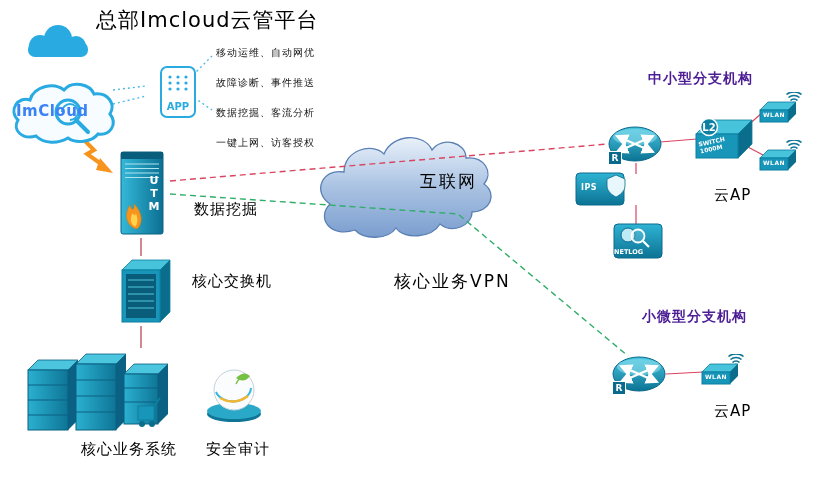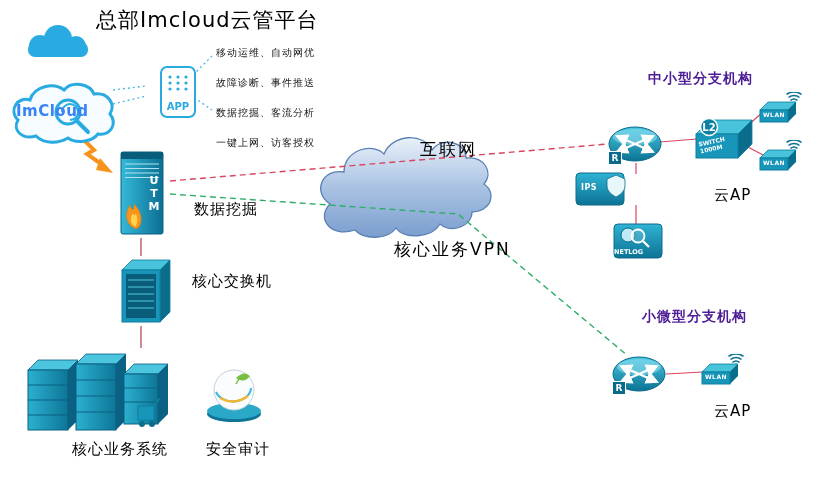--- a/index.html
+++ b/index.html
@@ -3,21 +3,21 @@
 <meta charset="utf-8">
 <style>
   * { margin:0; padding:0; box-sizing:border-box; }
   body { font-family:"DejaVu Sans","Liberation Sans",sans-serif; background:#fff; }
   #canvas { position:relative; width:833px; height:477px; background:#fff; overflow:hidden; }
   .abs { position:absolute; }
   #title { font-size:21px; font-weight:400; color:#000; letter-spacing:1px; white-space:nowrap; }
   .caption { font-size:15px; color:#000; letter-spacing:1px; white-space:nowrap; }
   .branch-title { font-size:14px; font-weight:700; color:#4c1d95; letter-spacing:1px; white-space:nowrap; }
   .feature { font-size:10px; color:#151515; letter-spacing:1px; white-space:nowrap; }
-  .wan-label { font-size:17px; color:#000; letter-spacing:2px; white-space:nowrap; }
+  .wan-label { font-size:17px; color:#000; letter-spacing:2px; white-space:nowrap;margin-top:32px; }
   .imcloud-label { font-size:15px; font-weight:800; color:#3b82f6; letter-spacing:.5px;margin-top:42px; }
   .phone { width:36px; height:52px; border:2.5px solid #29abe2; border-radius:7px; background:#fff; }
   .app-label { position:absolute; left:0; right:0; bottom:4px; text-align:center; font-size:10px; font-weight:700; color:#29abe2; }
   .utm-label { position:absolute; left:32px; top:26px; width:12px; color:#fff; font-size:11px; font-weight:700;
                line-height:13px; word-break:break-all; text-align:center; }
   .router-badge { position:absolute; left:0; bottom:1px; width:14px; height:14px; background:#0a6a8c;
                   border:1px solid #fff; color:#fff; font-size:9px; font-weight:700; text-align:center; line-height:12px; }
   .l2-badge { position:absolute; left:10px; top:8px; width:14px; text-align:center; font-size:10px; font-weight:700; color:#fff; }
   .switch-face-label { position:absolute; left:7px; top:23px; width:34px; font-size:6px; font-weight:700; color:#fff;
                        line-height:1.2; transform:rotate(-12deg); }
@@ -197,21 +197,21 @@
         </g>
 
       <g>
         <rect x="112" y="62" width="16" height="14" fill="#1796ba" stroke="#0d7fa0"></rect>
         <line x1="128" y1="62" x2="134" y2="54" stroke="#0d7fa0" stroke-width="2"></line>
         <circle cx="116" cy="80" r="3" fill="#0b6d8c"></circle>
           <circle cx="126" cy="80" r="3" fill="#0b6d8c"></circle>
       </g>
     </svg>
   </div>
-  <span class="abs caption" style="left:72px;top:440px;">核心业务系统</span>
+  <span class="abs caption" style="left:81px;top:440px;">核心业务系统</span>
 
   <div class="abs" style="left:204px;top:364px;width:60px;height:60px;">
     <svg width="60" height="60" viewBox="0 0 60 60">
       <ellipse cx="30" cy="50" rx="27" ry="8" fill="#0e7596"></ellipse>
       <ellipse cx="30" cy="47" rx="27" ry="8" fill="#2aa8c8"></ellipse>
       <circle cx="30" cy="26" r="20" fill="#fbfcfd" stroke="#c3d2da"></circle>
       <path d="M12,28 A18,14 0 0 0 47,24" fill="none" stroke="#37b6e0" stroke-width="2"></path>
       <path d="M16,34 Q30,42 44,32" fill="none" stroke="#f2b632" stroke-width="2.5"></path>
       <path d="M32,14 q8,-8 14,-2 q-6,8 -14,2 Z" fill="#76c043"></path>
       <path d="M32,20 q2,-4 4,-6" fill="none" stroke="#76c043" stroke-width="1.5"></path>

